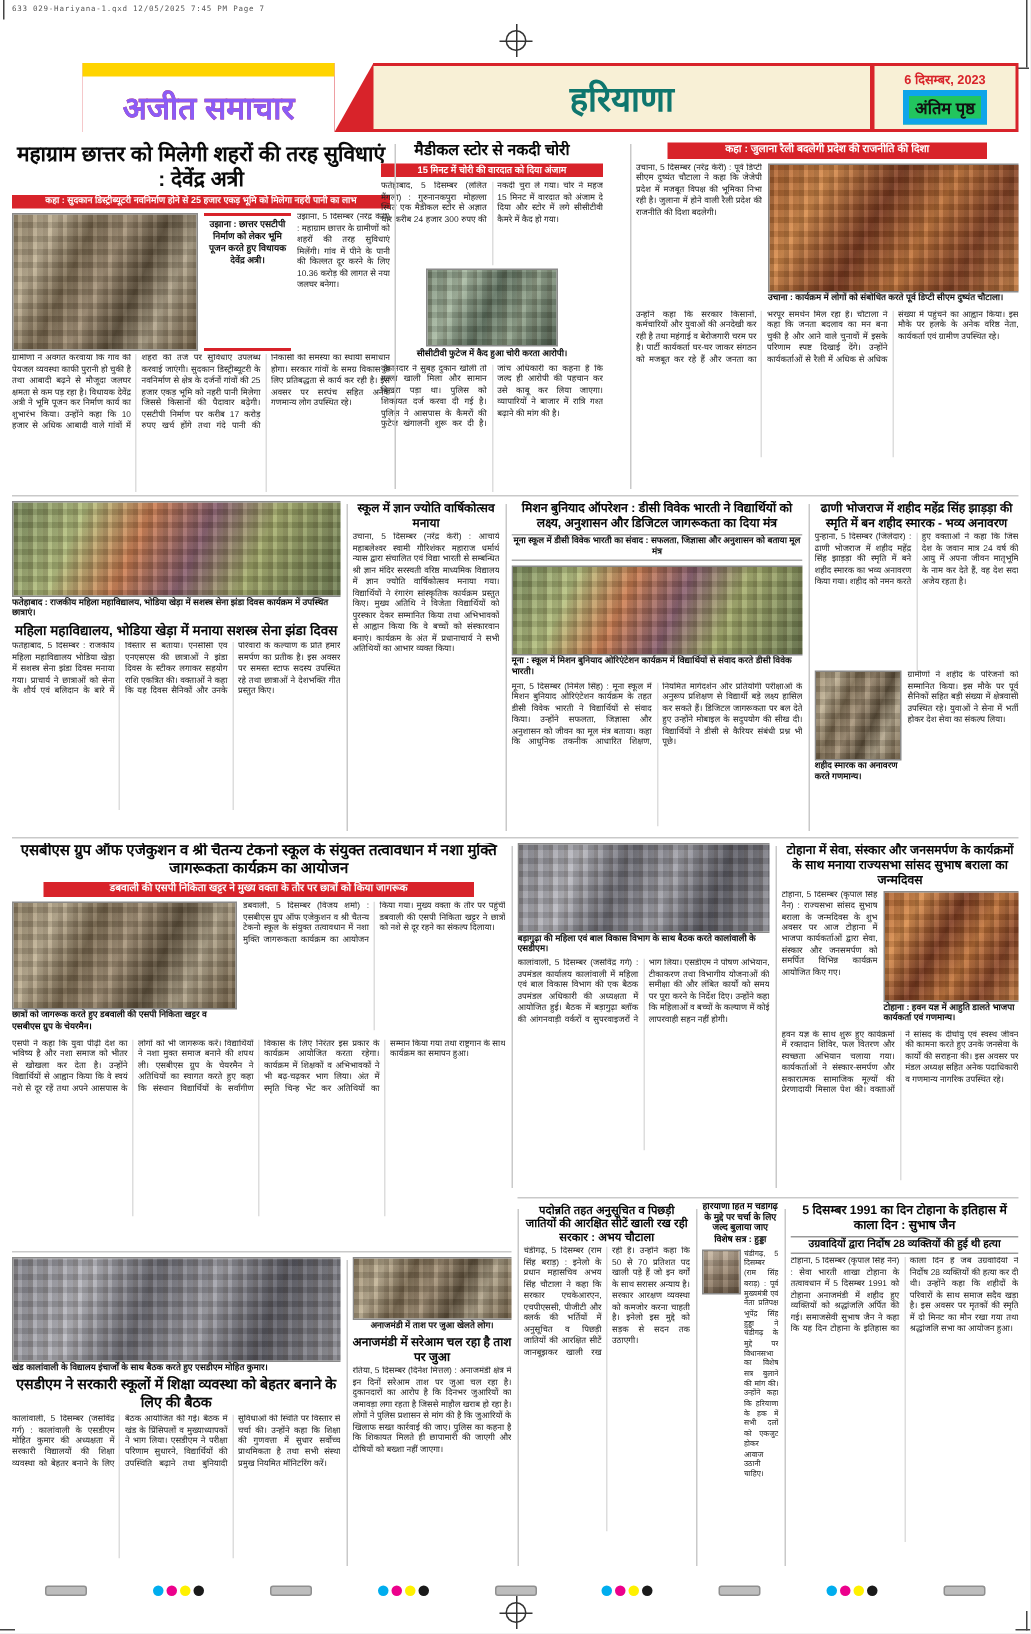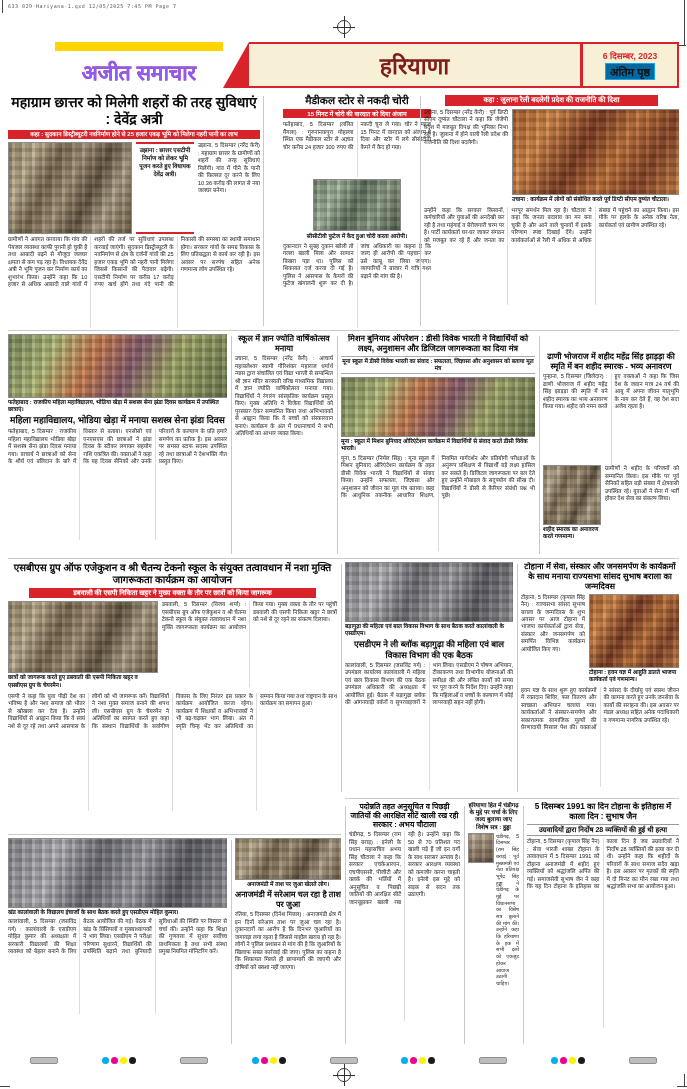--- a/index.html
+++ b/index.html
@@ -12,24 +12,24 @@
   .cross::before{left:50%;top:-5px;width:1px;height:22px;}
   .cross::after{top:50%;left:-5px;height:1px;width:22px;}
   .mark{position:absolute;background:#444;}
   
   .masthead{position:absolute;left:55px;top:42px;width:624px;height:46px;background:#d8232a;display:flex;align-items:stretch;}
   .logo-box{width:168px;background:#fff;position:relative;display:flex;align-items:flex-end;justify-content:center;}
   .logo-strip{position:absolute;top:0;left:0;right:0;height:9px;background:#ffd400;}
   .logo-text{font-size:21px;font-weight:800;color:#8b5cf6;line-height:1.45;text-shadow:0 0 .4px #d8232a;}
   .wedge{width:26px;background:#fff;clip-path:polygon(0 0,100% 0,0 100%);}
   .center-box{flex:1;background:#f8f0d6;margin:2px 0 2px 0;display:flex;align-items:center;justify-content:center;}
-  .section-title{font-size:23px;font-weight:800;color:#7f1d1d;}
+  .section-title{font-size:23px;font-weight:800;color:#0f766e;}
   .date-box{width:94px;background:#f8f0d6;margin:2px 2px 2px 3px;display:flex;flex-direction:column;align-items:center;justify-content:center;gap:2px;}
   .date-text{font-size:8.5px;font-weight:700;color:#d8232a;}
-  .page-label{font-size:11px;font-weight:800;color:#111;border:1px solid #0ea5e9;padding:0 4px;background:#0369a1;}
+  .page-label{font-size:11px;font-weight:800;color:#111;border:4px solid #0ea5e9;padding:0 4px;background:#22c55e;}
   
   .art{position:absolute;overflow:hidden;}
   .hl{font-weight:800;text-align:center;color:#0a0a0a;line-height:1.2;margin:0 0 2px 0;}
   .sub{background:#d8232a;color:#fff;font-weight:700;text-align:center;padding:1px 2px;margin:1px 0 3px 0;line-height:1.25;}
   .sub.dark{background:none;color:#111;border-top:1px solid #aaa;border-bottom:1px solid #aaa;padding:1px 0;}
   .bd{font-size:5.6px;line-height:1.34;text-align:justify;color:#222;column-gap:7px;column-rule:1px solid #ddd;overflow:hidden;}
   .cap{font-size:5.8px;font-weight:700;line-height:1.25;color:#101010;margin:1px 0 2px 0;}
   .row{display:flex;gap:4px;margin-bottom:2px;}
   .photo{position:relative;border:1px solid #8a8a8a;flex-shrink:0;overflow:hidden;}
   .photo::before{content:"";position:absolute;inset:0;
@@ -86,21 +86,21 @@
     <div class="hl" style="font-size:14px;">महाग्राम छात्तर को मिलेगी शहरों की तरह सुविधाएं : देवेंद्र अत्री</div>
     <div class="sub" style="font-size:6px;">कहा : सुदकान डिस्ट्रीब्यूटरी नवनिर्माण होने से 25 हजार एकड़ भूमि को मिलेगा नहरी पानी का लाभ</div>
     <div class="row">
       <div class="photo p1" style="width:122px;height:90px;"></div>
       <div class="capside" style="width:56px;">उझाना : छात्तर एसटीपी निर्माण को लेकर भूमि पूजन करते हुए विधायक देवेंद्र अत्री।</div>
       <div class="bd" style="flex:1;height:90px;">उझाना, 5 दिसम्बर (नरेंद्र केरी) : महाग्राम छात्तर के ग्रामीणों को शहरों की तरह सुविधाएं मिलेंगी। गांव में पीने के पानी की किल्लत दूर करने के लिए 10.36 करोड़ की लागत से नया जलघर बनेगा।</div>
     </div>
     <div class="bd" style="column-count:3;height:128px;">ग्रामीणों ने अवगत करवाया कि गांव की पेयजल व्यवस्था काफी पुरानी हो चुकी है तथा आबादी बढ़ने से मौजूदा जलघर क्षमता से कम पड़ रहा है। विधायक देवेंद्र अत्री ने भूमि पूजन कर निर्माण कार्य का शुभारंभ किया। उन्होंने कहा कि 10 हजार से अधिक आबादी वाले गांवों में शहरों की तर्ज पर सुविधाएं उपलब्ध करवाई जाएंगी। सुदकान डिस्ट्रीब्यूटरी के नवनिर्माण से क्षेत्र के दर्जनों गांवों की 25 हजार एकड़ भूमि को नहरी पानी मिलेगा जिससे किसानों की पैदावार बढ़ेगी। एसटीपी निर्माण पर करीब 17 करोड़ रुपए खर्च होंगे तथा गंदे पानी की निकासी की समस्या का स्थायी समाधान होगा। सरकार गांवों के समग्र विकास के लिए प्रतिबद्धता से कार्य कर रही है। इस अवसर पर सरपंच सहित अनेक गणमान्य लोग उपस्थित रहे।</div>
   </div>
 
-  <div class="art" style="left:283px;top:94px;width:148px;height:234px;">
+  <div class="art" style="left:254px;top:94px;width:148px;height:234px;">
     <div class="hl" style="font-size:10.5px;">मैडीकल स्टोर से नकदी चोरी</div>
     <div class="sub" style="font-size:6.2px;">15 मिनट में चोरी की वारदात को दिया अंजाम</div>
     <div class="bd" style="column-count:2;height:56px;">फतेहाबाद, 5 दिसम्बर (ललित मैंगला) : गुरुनानकपुरा मोहल्ला स्थित एक मैडीकल स्टोर से अज्ञात चोर करीब 24 हजार 300 रुपए की नकदी चुरा ले गया। चोर ने महज 15 मिनट में वारदात को अंजाम दे दिया और स्टोर में लगे सीसीटीवी कैमरे में कैद हो गया।</div>
     <div class="row" style="justify-content:center;margin-top:2px;">
       <div class="photo p5" style="width:86px;height:50px;"></div>
     </div>
     <div class="cap" style="text-align:center;">सीसीटीवी फुटेज में कैद हुआ चोरी करता आरोपी।</div>
     <div class="bd" style="column-count:2;height:86px;">दुकानदार ने सुबह दुकान खोली तो गल्ला खाली मिला और सामान बिखरा पड़ा था। पुलिस को शिकायत दर्ज करवा दी गई है। पुलिस ने आसपास के कैमरों की फुटेज खंगालनी शुरू कर दी है। जांच अधिकारी का कहना है कि जल्द ही आरोपी की पहचान कर उसे काबू कर लिया जाएगा। व्यापारियों ने बाजार में रात्रि गश्त बढ़ाने की मांग की है।</div>
   </div>
 
@@ -130,21 +130,21 @@
 
   <div class="art" style="left:341px;top:334px;width:194px;height:222px;">
     <div class="hl" style="font-size:8.2px;">मिशन बुनियाद ऑपरेशन : डीसी विवेक भारती ने विद्यार्थियों को लक्ष्य, अनुशासन और डिजिटल जागरूकता का दिया मंत्र</div>
     <div class="sub dark" style="font-size:5.8px;font-weight:700;">मूना स्कूल में डीसी विवेक भारती का संवाद : सफलता, जिज्ञासा और अनुशासन को बताया मूल मंत्र</div>
     <div class="photo p4" style="width:100%;height:58px;"></div>
     <div class="cap">मूना : स्कूल में मिशन बुनियाद ओरिएंटेशन कार्यक्रम में विद्यार्थियों से संवाद करते डीसी विवेक भारती।</div>
     <div class="bd" style="column-count:2;height:96px;">मूना, 5 दिसम्बर (निर्मल सिंह) : मूना स्कूल में मिशन बुनियाद ओरिएंटेशन कार्यक्रम के तहत डीसी विवेक भारती ने विद्यार्थियों से संवाद किया। उन्होंने सफलता, जिज्ञासा और अनुशासन को जीवन का मूल मंत्र बताया। कहा कि आधुनिक तकनीक आधारित शिक्षण, नियमित मार्गदर्शन और प्रतियोगी परीक्षाओं के अनुरूप प्रशिक्षण से विद्यार्थी बड़े लक्ष्य हासिल कर सकते हैं। डिजिटल जागरूकता पर बल देते हुए उन्होंने मोबाइल के सदुपयोग की सीख दी। विद्यार्थियों ने डीसी से कैरियर संबंधी प्रश्न भी पूछे।</div>
   </div>
 
   <div class="art" style="left:543px;top:334px;width:136px;height:222px;">
-    <div class="hl" style="font-size:8px;margin-top:18px;">ढाणी भोजराज में शहीद महेंद्र सिंह झाड़ड़ा की स्मृति में बन शहीद स्मारक - भव्य अनावरण</div>
+    <div class="hl" style="font-size:8px;">ढाणी भोजराज में शहीद महेंद्र सिंह झाड़ड़ा की स्मृति में बन शहीद स्मारक - भव्य अनावरण</div>
     <div class="bd" style="column-count:2;height:92px;">पुन्हाना, 5 दिसम्बर (जिलेदार) : ढाणी भोजराज में शहीद महेंद्र सिंह झाड़ड़ा की स्मृति में बने शहीद स्मारक का भव्य अनावरण किया गया। शहीद को नमन करते हुए वक्ताओं ने कहा कि जिस देश के जवान मात्र 24 वर्ष की आयु में अपना जीवन मातृभूमि के नाम कर देते हैं, वह देश सदा अजेय रहता है।</div>
     <div class="row">
       <div style="width:58px;">
         <div class="photo p1" style="width:56px;height:58px;"></div>
         <div class="cap">शहीद स्मारक का अनावरण करते गणमान्य।</div>
       </div>
       <div class="bd" style="flex:1;height:92px;">ग्रामीणों ने शहीद के परिजनों को सम्मानित किया। इस मौके पर पूर्व सैनिकों सहित बड़ी संख्या में क्षेत्रवासी उपस्थित रहे। युवाओं ने सेना में भर्ती होकर देश सेवा का संकल्प लिया।</div>
     </div>
   </div>
 
@@ -157,39 +157,39 @@
         <div class="cap">छात्रों को जागरूक करते हुए डबवाली की एसपी निकिता खट्टर व एसबीएस ग्रुप के चेयरमैन।</div>
       </div>
       <div class="bd" style="flex:1;height:86px;column-count:2;">डबवाली, 5 दिसम्बर (विजय शर्मा) : एसबीएस ग्रुप ऑफ एजेकुशन व श्री चैतन्य टेकनो स्कूल के संयुक्त तत्वावधान में नशा मुक्ति जागरूकता कार्यक्रम का आयोजन किया गया। मुख्य वक्ता के तौर पर पहुंचीं डबवाली की एसपी निकिता खट्टर ने छात्रों को नशे से दूर रहने का संकल्प दिलाया।</div>
     </div>
     <div class="bd" style="column-count:4;height:118px;">एसपी ने कहा कि युवा पीढ़ी देश का भविष्य है और नशा समाज को भीतर से खोखला कर देता है। उन्होंने विद्यार्थियों से आह्वान किया कि वे स्वयं नशे से दूर रहें तथा अपने आसपास के लोगों को भी जागरूक करें। विद्यार्थियों ने नशा मुक्त समाज बनाने की शपथ ली। एसबीएस ग्रुप के चेयरमैन ने अतिथियों का स्वागत करते हुए कहा कि संस्थान विद्यार्थियों के सर्वांगीण विकास के लिए निरंतर इस प्रकार के कार्यक्रम आयोजित करता रहेगा। कार्यक्रम में शिक्षकों व अभिभावकों ने भी बढ़-चढ़कर भाग लिया। अंत में स्मृति चिन्ह भेंट कर अतिथियों का सम्मान किया गया तथा राष्ट्रगान के साथ कार्यक्रम का समापन हुआ।</div>
   </div>
 
   <div class="art" style="left:345px;top:562px;width:168px;height:232px;">
     <div class="photo p2" style="width:100%;height:58px;"></div>
     <div class="cap">बड़ागुढ़ा की महिला एवं बाल विकास विभाग के साथ बैठक करते कालांवाली के एसडीएम।</div>
-    <div class="hl" style="font-size:8.5px;">एसडीएम ने ली ब्लॉक बड़ागुढ़ा की महिला एवं बाल विकास विभाग की एक बैठक</div>
     <div class="bd" style="column-count:2;height:128px;">कालांवाली, 5 दिसम्बर (जसविंद्र गर्ग) : उपमंडल कार्यालय कालांवाली में महिला एवं बाल विकास विभाग की एक बैठक उपमंडल अधिकारी की अध्यक्षता में आयोजित हुई। बैठक में बड़ागुढ़ा ब्लॉक की आंगनवाड़ी वर्करों व सुपरवाइजरों ने भाग लिया। एसडीएम ने पोषण अभियान, टीकाकरण तथा विभागीय योजनाओं की समीक्षा की और लंबित कार्यों को समय पर पूरा करने के निर्देश दिए। उन्होंने कहा कि महिलाओं व बच्चों के कल्याण में कोई लापरवाही सहन नहीं होगी।</div>
   </div>
 
   <div class="art" style="left:521px;top:562px;width:158px;height:232px;">
     <div class="hl" style="font-size:8.2px;">टोहाना में सेवा, संस्कार और जनसमर्पण के कार्यक्रमों के साथ मनाया राज्यसभा सांसद सुभाष बराला का जन्मदिवस</div>
     <div class="row">
       <div class="bd" style="width:64px;height:86px;">टोहाना, 5 दिसम्बर (कृपाल सिंह नैन) : राज्यसभा सांसद सुभाष बराला के जन्मदिवस के शुभ अवसर पर आज टोहाना में भाजपा कार्यकर्ताओं द्वारा सेवा, संस्कार और जनसमर्पण को समर्पित विभिन्न कार्यक्रम आयोजित किए गए।</div>
       <div style="flex:1;">
         <div class="photo p3" style="width:100%;height:72px;"></div>
         <div class="cap">टोहाना : हवन यज्ञ में आहुति डालते भाजपा कार्यकर्ता एवं गणमान्य।</div>
       </div>
     </div>
     <div class="bd" style="column-count:2;height:100px;">हवन यज्ञ के साथ शुरू हुए कार्यक्रमों में रक्तदान शिविर, फल वितरण और स्वच्छता अभियान चलाया गया। कार्यकर्ताओं ने संस्कार-समर्पण और सकारात्मक सामाजिक मूल्यों की प्रेरणादायी मिसाल पेश की। वक्ताओं ने सांसद के दीर्घायु एवं स्वस्थ जीवन की कामना करते हुए उनके जनसेवा के कार्यों की सराहना की। इस अवसर पर मंडल अध्यक्ष सहित अनेक पदाधिकारी व गणमान्य नागरिक उपस्थित रहे।</div>
   </div>
 
   <div class="art" style="left:8px;top:838px;width:219px;height:206px;">
     <div class="photo p2" style="width:100%;height:68px;"></div>
     <div class="cap">खंड कालांवाली के विद्यालय इंचार्जों के साथ बैठक करते हुए एसडीएम मोहित कुमार।</div>
+    <div class="hl" style="font-size:9.5px;">एसडीएम ने सरकारी स्कूलों में शिक्षा व्यवस्था को बेहतर बनाने के लिए की बैठक</div>
     <div class="bd" style="column-count:3;height:96px;">कालांवाली, 5 दिसम्बर (जसविंद्र गर्ग) : कालांवाली के एसडीएम मोहित कुमार की अध्यक्षता में सरकारी विद्यालयों की शिक्षा व्यवस्था को बेहतर बनाने के लिए बैठक आयोजित की गई। बैठक में खंड के प्रिंसिपलों व मुख्याध्यापकों ने भाग लिया। एसडीएम ने परीक्षा परिणाम सुधारने, विद्यार्थियों की उपस्थिति बढ़ाने तथा बुनियादी सुविधाओं की स्थिति पर विस्तार से चर्चा की। उन्होंने कहा कि शिक्षा की गुणवत्ता में सुधार सर्वोच्च प्राथमिकता है तथा सभी संस्था प्रमुख नियमित मॉनिटरिंग करें।</div>
   </div>
 
   <div class="art" style="left:235px;top:838px;width:106px;height:206px;">
     <div class="photo p1" style="width:100%;height:40px;"></div>
     <div class="cap" style="text-align:center;">अनाजमंडी में ताश पर जुआ खेलते लोग।</div>
     <div class="hl" style="font-size:8px;">अनाजमंडी में सरेआम चल रहा है ताश पर जुआ</div>
     <div class="bd" style="height:128px;">रतिया, 5 दिसम्बर (दिनेश मित्तल) : अनाजमंडी क्षेत्र में इन दिनों सरेआम ताश पर जुआ चल रहा है। दुकानदारों का आरोप है कि दिनभर जुआरियों का जमावड़ा लगा रहता है जिससे माहौल खराब हो रहा है। लोगों ने पुलिस प्रशासन से मांग की है कि जुआरियों के खिलाफ सख्त कार्रवाई की जाए। पुलिस का कहना है कि शिकायत मिलते ही छापामारी की जाएगी और दोषियों को बख्शा नहीं जाएगा।</div>
   </div>
 

